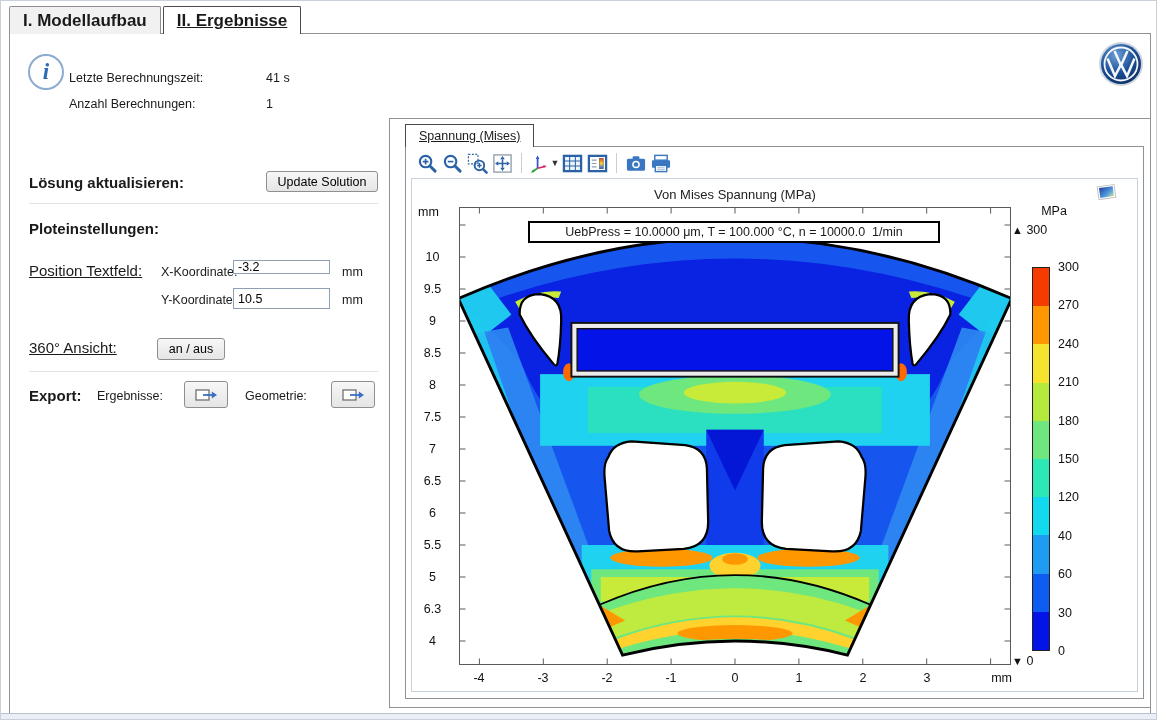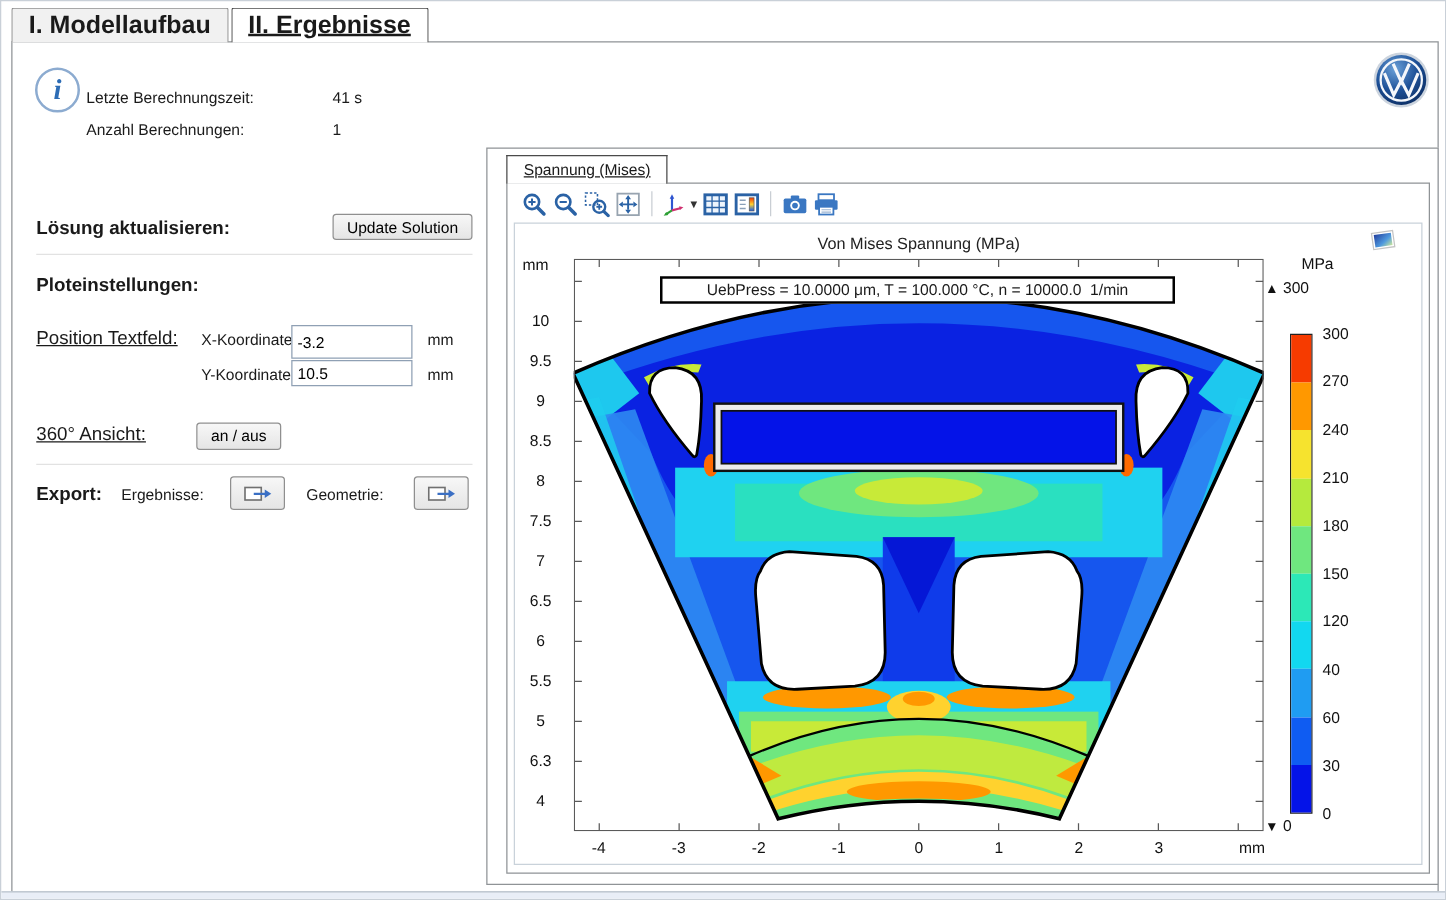--- a/index.html
+++ b/index.html
@@ -9,21 +9,21 @@
 
   
   #screen { width:1157px; height:720px; position:relative; background:#fff; border:1px solid #c9d0d8; overflow:hidden; }
   #bottom-strip { left:0; right:0; bottom:0; height:6px; background:#e9eef7; border-top:1px solid #b9c2cc; }
 
   
   .tab { display:inline-flex; align-items:center; padding:0 13px; background:#f1f1f1;
          border:1px solid #8f8f8f; border-bottom:none; position:relative; cursor:default; white-space:nowrap; }
   .tab.active { background:#fff; z-index:5; border-color:#4a4a4a;text-decoration:underline; }
   #main-tabs { left:8px; top:5px; height:28px; display:flex; gap:2px; z-index:5; }
-  #main-tabs .tab { height:28px; font-size:20px; font-weight:bold; border-radius:2px 2px 0 0;text-align:center; }
+  #main-tabs .tab { height:28px; font-size:17px; font-weight:bold; border-radius:2px 2px 0 0;text-align:center; }
   #main-panel { left:8px; top:32px; width:1142px; height:681px; background:#fff; border:1px solid #8f9396; }
 
   
   .lbl  { font-size:12.5px; color:#1a1a1a; white-space:nowrap; }
   .head { font-size:15px; font-weight:bold; white-space:nowrap; }
   .uhead{ font-size:15px; text-decoration:underline; white-space:nowrap; }
   .btn  { display:flex; align-items:center; justify-content:center; font-size:12.5px;
           background:linear-gradient(#f7f7f7,#e5e5e5); border:1px solid #8f8f8f; border-radius:3px; cursor:default; }
   .tfield { border:1px solid #8fa0b4; background:#fff; font-size:12.5px; padding:0 4px;
             font-family:"Liberation Sans", sans-serif; }
@@ -91,21 +91,21 @@
   <div class="abs lbl" style="left:68px;top:96px;">Anzahl Berechnungen:</div>
   <div class="abs lbl" style="left:265px;top:96px;">1</div>
 
   <div class="abs head" style="left:28px;top:173px;">Lösung aktualisieren:</div>
   <button class="abs btn" style="left:265px;top:170px;width:112px;height:21px;">Update Solution</button>
   <div class="abs divider" style="left:28px;top:202px;width:349px;"></div>
 
   <div class="abs head" style="left:28px;top:219px;">Ploteinstellungen:</div>
   <div class="abs uhead" style="left:28px;top:261px;">Position Textfeld:</div>
   <div class="abs lbl" style="left:160px;top:264px;">X-Koordinate:</div>
-  <input class="abs tfield" style="left: 232px; top: 259px; width: 97px; height: 27px;" value="-3.2">
+  <input class="abs tfield" style="left: 232px; top: 259px; width: 97px; height: 14px;" value="-3.2">
   <div class="abs lbl" style="left:341px;top:264px;">mm</div>
   <div class="abs lbl" style="left:160px;top:292px;">Y-Koordinate:</div>
   <input class="abs tfield" style="left: 232px; top: 287px; width: 97px; height: 21px;" value="10.5">
   <div class="abs lbl" style="left:341px;top:292px;">mm</div>
 
   <div class="abs uhead" style="left:28px;top:338px;">360° Ansicht:</div>
   <button class="abs btn" style="left:156px;top:337px;width:68px;height:22px;">an / aus</button>
   <div class="abs divider" style="left:28px;top:370px;width:349px;"></div>
 
   <div class="abs head" style="left:28px;top:386px;">Export:</div>

